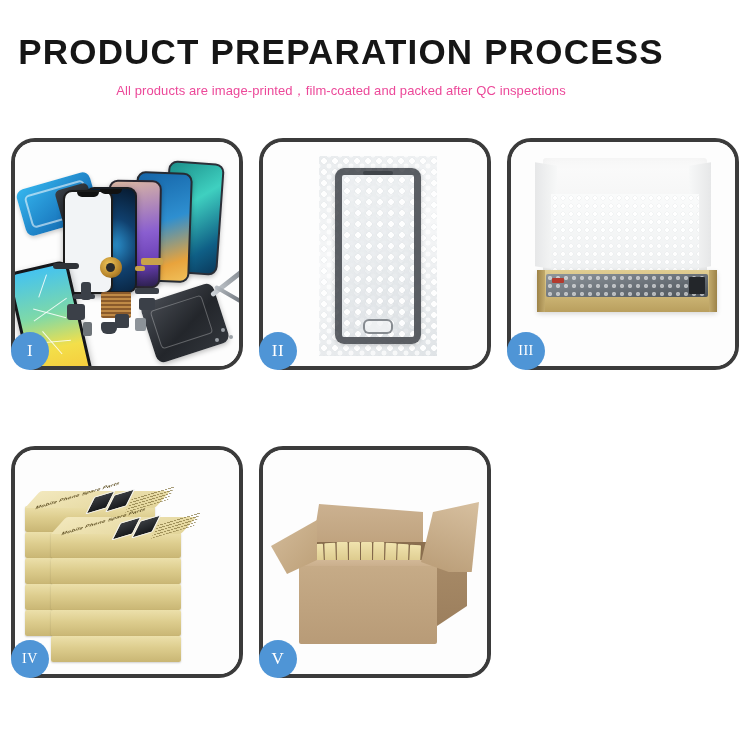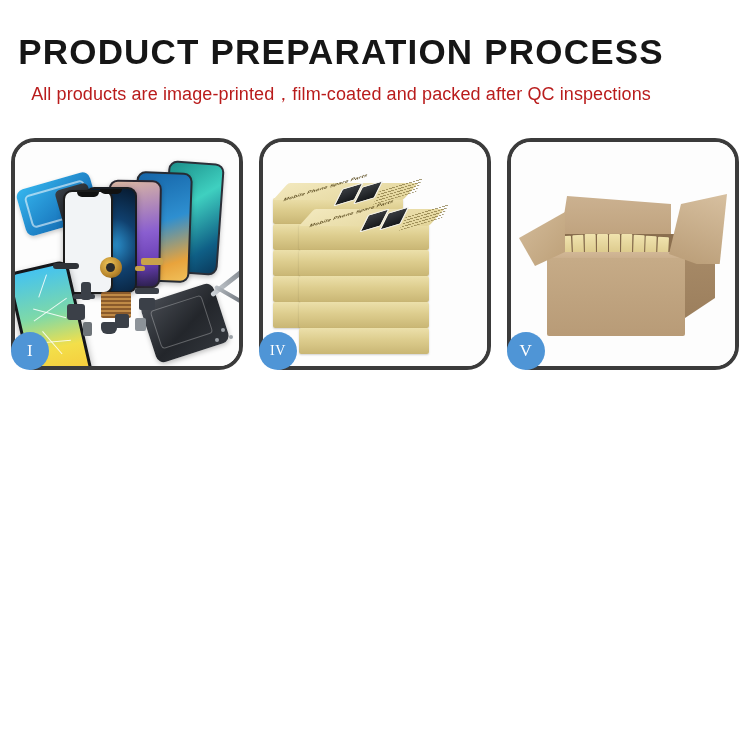--- a/index.html
+++ b/index.html
@@ -10,21 +10,21 @@
   }
   .page{width:682px;height:750px;position:relative;}
 
   
   .header{text-align:center;padding-top:34px;}
   .title{
     font-size:35px;font-weight:700;letter-spacing:1.2px;
     color:#161616;line-height:1;white-space:nowrap;
   }
   .subtitle{
-    margin-top:13px;font-size:18px;color:#b91c1c;
+    margin-top:13px;font-size:13px;color:#ec4899;
     letter-spacing:.1px;white-space:nowrap;font-weight:400;
   }
 
   
   .grid{
     position:absolute;left:11px;top:138px;
     width:728px;height:604px;
     display:grid;
     grid-template-columns:repeat(3,232px);
     grid-template-rows:repeat(2,232px);
@@ -233,21 +233,43 @@
         <div class="flex" style="left:120px;top:176px;width:11px;height:13px;background:#8d9399;border-radius:2px;"></div>
         <div class="tool"></div>
         <div class="tweez"></div>
         <div class="screw" style="left:206px;top:186px;"></div>
         <div class="screw" style="left:214px;top:193px;"></div>
         <div class="screw" style="left:200px;top:196px;"></div>
       </div>
       <div class="badge">I</div>
     </div>
 
-
+    <div class="panel">
+      <div class="stage p2">
+        <div class="bw">
+          <div class="glass">
+            <div class="home"></div>
+          </div>
+        </div>
+      </div>
+      <div class="badge">II</div>
+    </div>
+
+    <div class="panel">
+      <div class="stage p3">
+        <div class="lid-back"></div>
+        <div class="lid-l"></div>
+        <div class="lid-r"></div>
+        <div class="foam"></div>
+        <div class="box3">
+          <div class="prod3"></div>
+        </div>
+      </div>
+      <div class="badge sm">III</div>
+    </div>
 
     <div class="panel">
       <div class="stage p4">
         <div class="stackwrap">
 
           <div class="kbox" style="left:4px;top:38px;">
               <div class="ktop">
                 <div class="klabel">Mobile Phone Spare Parts</div>
                 <div class="kchip" style="left:62px;top:2px;"></div>
                 <div class="kchip" style="left:80px;top:0px;"></div>

